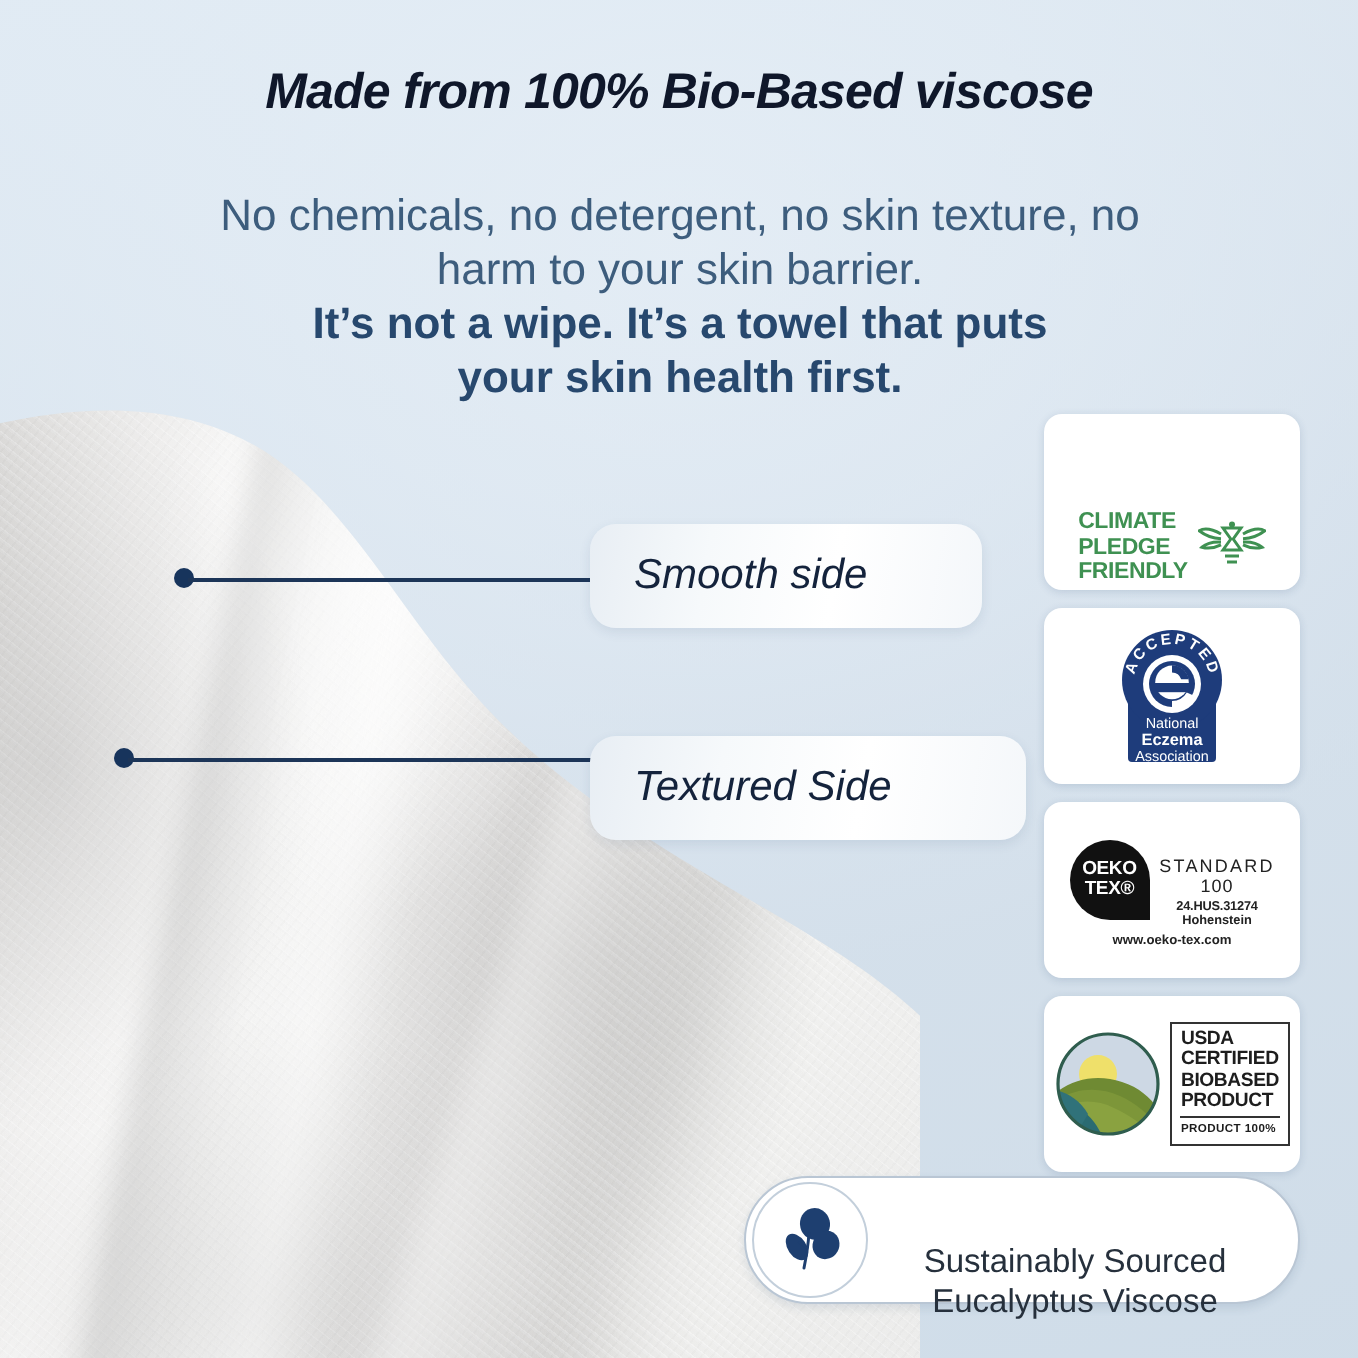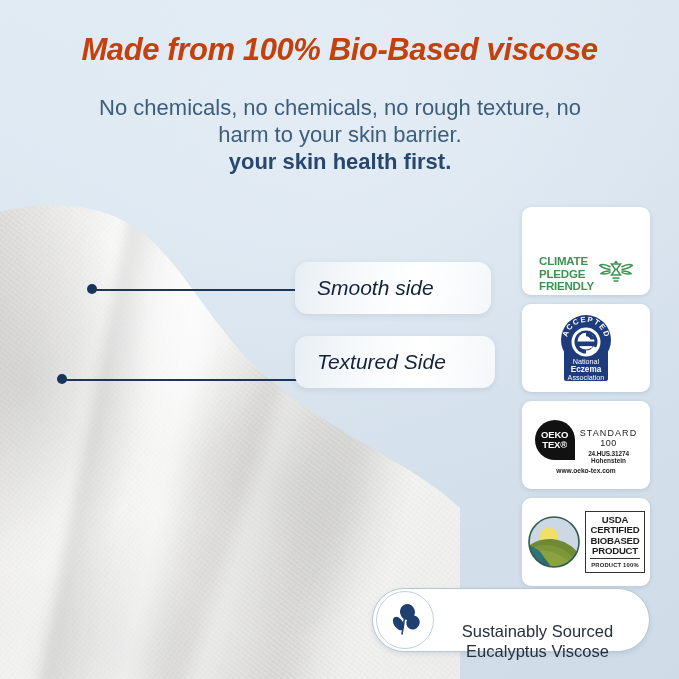--- a/index.html
+++ b/index.html
@@ -91,25 +91,25 @@
     transform: rotate(18deg);
     filter: blur(9px);
   }
 
   
   .headline {
     position: absolute;
     left: 0; right: 0;
     top: 32px;
     text-align: center;
-    font-size: 31px;
+    font-size: 25px;
     font-weight: 700;
     font-style: italic;
     letter-spacing: -0.4px;
-    color: #c2410c;
+    color: #0f172a;
   }
   .subhead {
     position: absolute;
     left: 90px;
     width: 500px;
     top: 94px;
     text-align: center;
     color: #3d5d7d;
     font-size: 22px;
     line-height: 27px;
@@ -129,21 +129,21 @@
     box-shadow: 0 2px 6px rgba(40,70,110,0.10);
     display: flex;
     align-items: center;
     padding-left: 22px;
     box-sizing: border-box;
     color: #14233c;
     font-size: 21px;
     font-style: italic;
   }
   #callout-smooth { left: 295px; top: 262px; width: 196px; }
-  #callout-textured { left: 295px; top: 336px; width: 200px; }
+  #callout-textured { left: 295px; top: 368px; width: 218px; }
 
   .leader { position: absolute; }
   .leader .line {
     position: absolute;
     height: 1.6px;
     background: #1c3558;
     top: 50%;
   }
   .leader .dot {
     position: absolute;
@@ -209,21 +209,21 @@
   .oeko-100 { font-size: 9px; letter-spacing: 0.5px; }
   .oeko-cert { font-size: 6.4px; font-weight: 700; margin-top: 2px; letter-spacing: -0.1px; }
   .oeko-hoh { font-size: 6.4px; font-weight: 700; }
   .oeko-url { font-size: 6.6px; font-weight: 700; color: #222; margin-top: 3px; }
 
   
   .usda { display: flex; align-items: center; gap: 4px; }
   .usda-text {
     border: 1px solid #333;
     padding: 3px 4px 2px 4px;
-    text-align: center;
+    text-align: left;
     line-height: 10.5px;
   }
   .usda-text .l { font-size: 9.6px; font-weight: 700; color: #1d1d1d; display: block; letter-spacing: -0.2px; }
   .usda-text .s {
     font-size: 5.8px; font-weight: 700; color: #1d1d1d;
     display: block; border-top: 1px solid #333; margin-top: 1px; padding-top: 1px;
     letter-spacing: 0.2px;
   }
 
   
@@ -274,22 +274,23 @@
       <div class="weave2"></div>
       <div class="shade"></div>
       <div class="ridge"></div>
       <div class="ridge2"></div>
     </div>
   </div>
 
   <div class="headline">Made from 100% Bio-Based viscose</div>
 
   <div class="subhead">
-    <span>No chemicals, no chemicals, no rough</span>
+    <span>No chemicals, no detergent, no skin</span>
     <span>texture, no harm to your skin barrier.</span>
+    <span class="strong">It’s not a wipe. It’s a towel that puts</span>
     <span class="strong">your skin health first.</span>
   </div>
 
   <div class="leader" id="leader-smooth">
     <div class="dot"></div>
     <div class="line"></div>
   </div>
   <div class="leader" id="leader-textured">
     <div class="dot"></div>
     <div class="line"></div>

